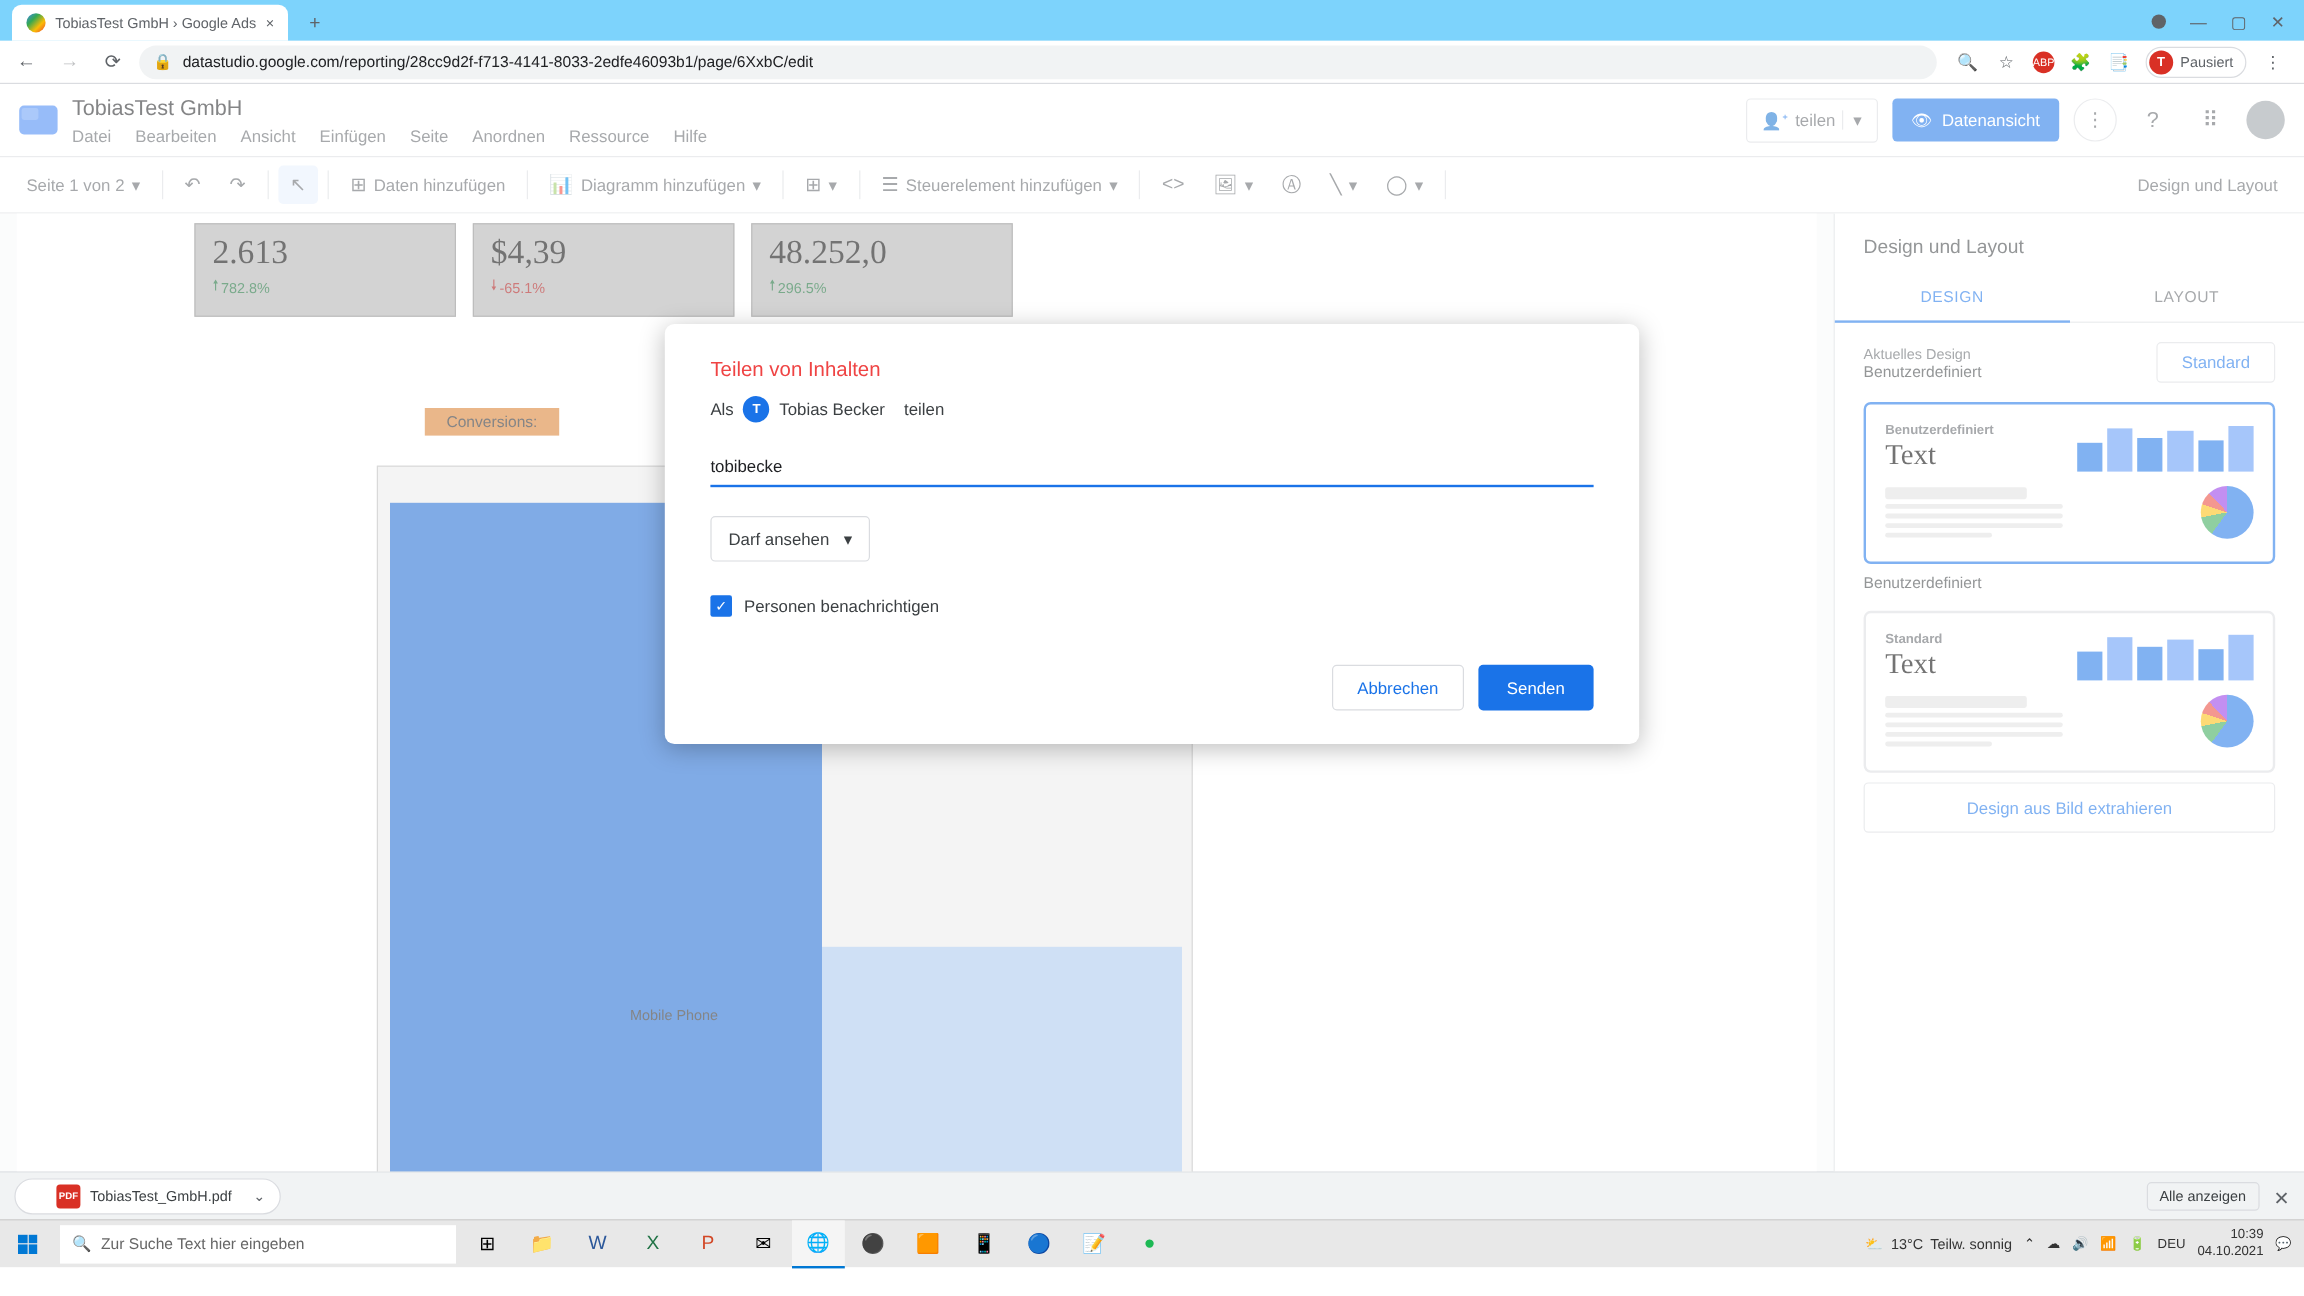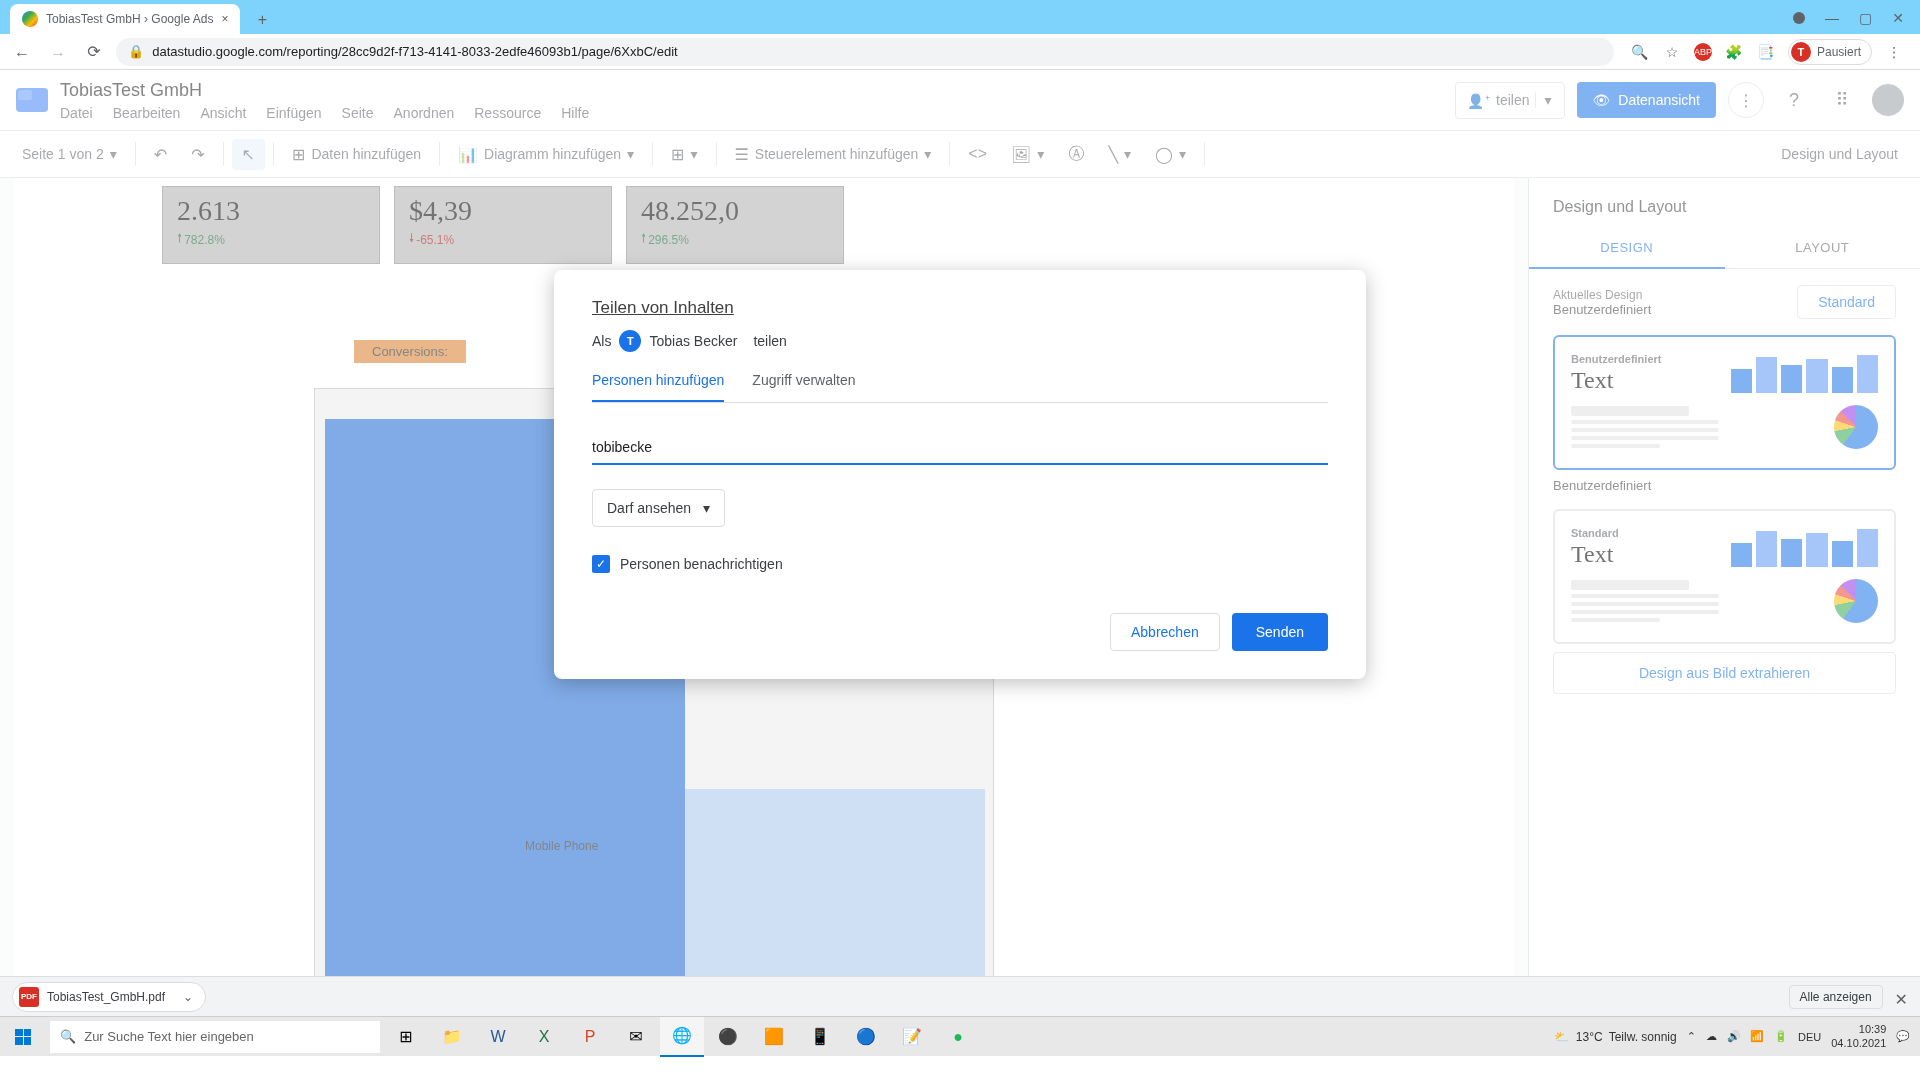--- a/index.html
+++ b/index.html
@@ -81,37 +81,37 @@
 .theme-line { height: 4px; background: #e0e0e0; margin-bottom: 4px; border-radius: 2px; }
 .theme-right { flex: 1; display: flex; flex-direction: column; gap: 12px; }
 .mini-bars { display: flex; gap: 4px; align-items: flex-end; height: 40px; }
 .mini-bar { flex: 1; background: #1a73e8; }
 .mini-pie { width: 44px; height: 44px; border-radius: 50%; background: conic-gradient(#1a73e8 0 60%, #34a853 60% 72%, #fbbc05 72% 80%, #ea4335 80% 88%, #9334e6 88% 100%); align-self: flex-end; }
 .theme-caption { font-size: 13px; color: #3c4043; margin-bottom: 16px; }
 .extract-btn { border: 1px solid #dadce0; border-radius: 4px; padding: 12px; text-align: center; color: #1a73e8; font-size: 14px; }
 
 .modal-overlay { position: absolute; top: 0; left: 0; right: 0; bottom: 200px; background: rgba(255,255,255,0.0); display: flex; align-items: flex-start; justify-content: center; padding-top: 60px; z-index: 100; pointer-events: none; }
 .modal { width: 812px; background: #fff; border-radius: 8px; box-shadow: 0 4px 20px rgba(0,0,0,0.25); padding: 28px 38px; pointer-events: auto; }
-.modal-title { font-size: 17px; font-weight: 500; color: #404040; margin-bottom: 12px; text-decoration: underline; }
+.modal-title { font-size: 17px; font-weight: 500; color: #ef4444; margin-bottom: 12px; }
 .modal-subtitle { display: flex; align-items: center; gap: 8px; font-size: 14px; color: #3c4043; margin-bottom: 20px; }
 .small-avatar { width: 22px; height: 22px; background: #1a73e8; color: #fff; border-radius: 50%; display: flex; align-items: center; justify-content: center; font-size: 11px; font-weight: bold; }
 .modal-tabs { display: flex; gap: 28px; border-bottom: 1px solid #dadce0; margin-bottom: 28px; }
 .modal-tab { padding-bottom: 12px; font-size: 14px; color: #5f6368; }
 .modal-tab.active { color: #1a73e8; border-bottom: 2px solid #1a73e8; font-weight: 500; }
 .email-input { width: 100%; border: none; border-bottom: 2px solid #1a73e8; padding: 8px 0; font-size: 14px; color: #202124; outline: none; margin-bottom: 24px; }
 .perm-select { display: inline-flex; align-items: center; gap: 12px; border: 1px solid #dadce0; border-radius: 4px; padding: 10px 14px; font-size: 14px; color: #3c4043; margin-bottom: 28px; }
 .notify-row { display: flex; align-items: center; gap: 10px; font-size: 14px; color: #3c4043; margin-bottom: 40px; }
 .checkbox { width: 18px; height: 18px; background: #1a73e8; border-radius: 2px; display: flex; align-items: center; justify-content: center; color: #fff; font-size: 12px; }
 .modal-actions { display: flex; justify-content: flex-end; gap: 12px; }
 .btn-cancel { border: 1px solid #dadce0; border-radius: 4px; padding: 10px 20px; color: #1a73e8; font-size: 14px; background: #fff; }
 .btn-send { background: #1a73e8; color: #fff; border: none; border-radius: 4px; padding: 10px 24px; font-size: 14px; }
 
 .downloads-bar { height: 40px; background: #f1f3f4; border-top: 1px solid #dadce0; display: flex; align-items: center; padding: 0 12px; gap: 8px; }
 .download-chip { display: flex; align-items: center; gap: 8px; background: #fff; border: 1px solid #dadce0; border-radius: 16px; padding: 4px 12px 4px 6px; font-size: 12px; color: #3c4043; }
-.pdf-icon { width: 20px; height: 20px; background: #d93025; color: #fff; border-radius: 3px; display: flex; align-items: center; justify-content: center; font-size: 8px; font-weight: bold; }
+.pdf-icon { width: 20px; height: 20px; background: #d93025; color: #fff; border-radius: 3px; display: flex; align-items: center; justify-content: center; font-size: 8px; font-weight: bold; margin-left: 28px; }
 .dl-right { margin-left: auto; display: flex; gap: 12px; align-items: flex-end; }
 .show-all { border: 1px solid #dadce0; border-radius: 4px; padding: 4px 10px; font-size: 12px; color: #3c4043; }
 
 .taskbar { height: 40px; background: #e8e8e8; display: flex; align-items: center; padding: 0; gap: 0; border-top: 1px solid #ccc; }
 .start-btn { width: 46px; height: 40px; display: flex; align-items: center; justify-content: center; }
 .win-logo { width: 16px; height: 16px; display: grid; grid-template-columns: 1fr 1fr; grid-template-rows: 1fr 1fr; gap: 1px; }
 .win-logo span { background: #0078d4; }
 .search-box { flex: 0 0 330px; height: 32px; background: #fff; display: flex; align-items: center; padding: 0 10px; gap: 8px; font-size: 13px; color: #666; margin: 4px; }
 .task-icons { display: flex; gap: 2px; }
 .task-icon { width: 44px; height: 40px; display: flex; align-items: center; justify-content: center; font-size: 16px; }
@@ -367,24 +367,20 @@
 
 <div class="modal-overlay" style="top:140px">
   <div class="modal">
     <div class="modal-title">Teilen von Inhalten</div>
     <div class="modal-subtitle">
       <span>Als</span>
       <span class="small-avatar">T</span>
       <span>Tobias Becker</span>
       <span style="margin-left:8px">teilen</span>
     </div>
-    <div class="modal-tabs">
-      <div class="modal-tab active">Personen hinzufügen</div>
-      <div class="modal-tab">Zugriff verwalten</div>
-    </div>
     <input class="email-input" value="tobibecke" style="">
     <div class="perm-select">
       <span>Darf ansehen</span>
       <span>▾</span>
     </div>
     <div class="notify-row">
       <span class="checkbox">✓</span>
       <span>Personen benachrichtigen</span>
     </div>
     <div class="modal-actions">

